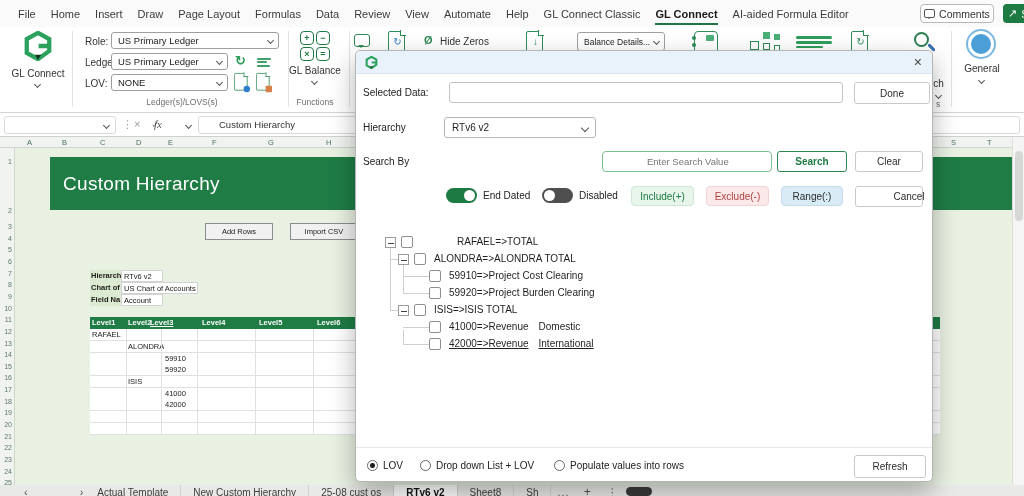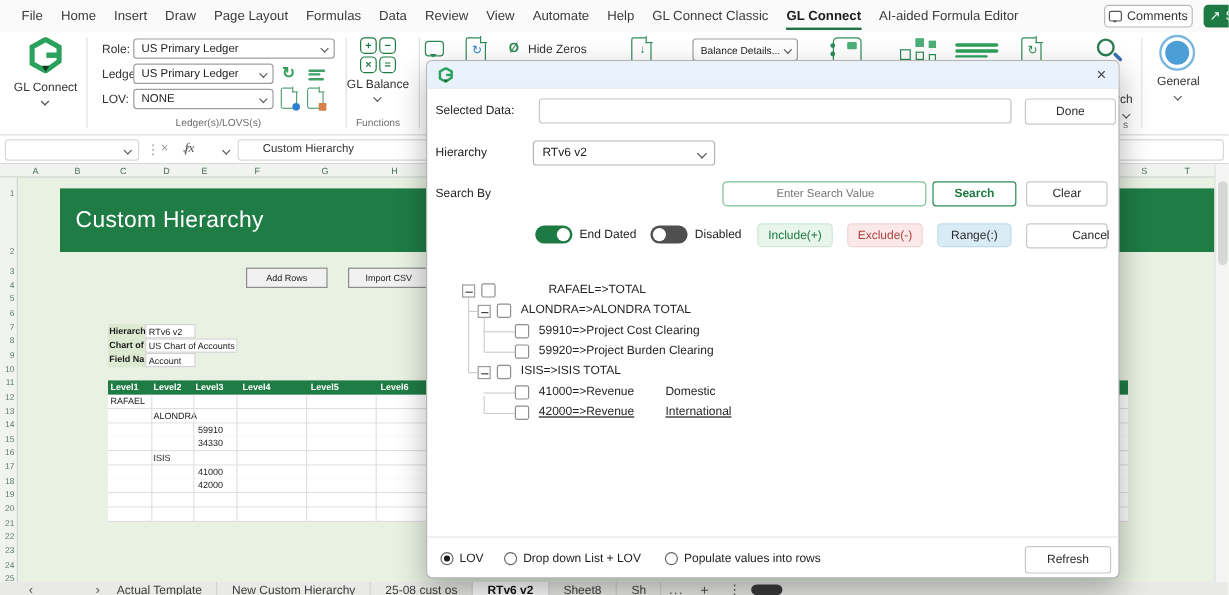--- a/index.html
+++ b/index.html
@@ -102,21 +102,21 @@
   .dselect .chev { position:absolute; right:7px; width:6px; height:6px; border-width:0 1.5px 1.5px 0; border-style:solid; border-color:#555; }
   .chip { position:absolute; height:20px; border-radius:4px; font-size:10px; display:flex; align-items:center; justify-content:center; }
   .toggle { position:absolute; width:31px; height:15px; border-radius:8px; }
   .toggle .knob { position:absolute; top:2px; width:11px; height:11px; border-radius:50%; background:#fff; }
   .toggle.on { background:#1d7a42; } .toggle.on .knob { right:2px; }
   .toggle.off { background:#4f4f4f; } .toggle.off .knob { left:2px; }
   .texp { position:absolute; width:11px; height:11px; border:1px solid #9b9b9b; background:#fff; }
   .texp i { position:absolute; left:2px; top:4.5px; width:5.5px; height:1.4px; background:#444; }
   .tcb { position:absolute; width:12px; height:12px; border:1.2px solid #8f8f8f; border-radius:2px; background:#fff; }
   .tlabel { position:absolute; font-size:10px; color:#1f1f1f; white-space:nowrap; }
-  .tqual { margin-left:26px; }
+  .tqual { margin-left:10px; }
   .conn { position:absolute; background:#cfcfcf; }
   .radio { position:absolute; width:11px; height:11px; border:1.2px solid #666; border-radius:50%; background:#fff; }
   .radio .dot { position:absolute; left:2.2px; top:2.2px; width:4.6px; height:4.6px; border-radius:50%; background:#1a1a1a; }
   #dlg-close { position:absolute; right:10px; top:3px; font-size:14px; color:#444; }
 
   
   #tabbar { position:absolute; left:0; top:485px; width:1024px; height:11px; background:#e9e9e7; overflow:hidden;
     display:flex; align-items:flex-start; font-size:10px; color:#3c3c3c; z-index:5; }
   .sheettab { padding:0 12px; line-height:16px; border-right:1px solid #d2d2d0; white-space:nowrap; }
   .sheettab.active { background:#fff; font-weight:bold; color:#111; }
@@ -313,21 +313,21 @@
     <div class="infolabel" style="top:133px;">Hierarch</div>
     <div class="infovalue" style="top:133px; width:42px;">RTv6 v2</div>
     <div class="infolabel" style="top:145px;">Chart of</div>
     <div class="infovalue" style="top:145px; width:77px;">US Chart of Accounts</div>
     <div class="infolabel" style="top:157px;">Field Na</div>
     <div class="infovalue" style="top:157px; width:42px;">Account</div>
 
     <div id="tblhead">
       <span class="tblheadlbl" style="left:2px;">Level1</span>
       <span class="tblheadlbl" style="left:38px;">Level2</span>
-      <span class="tblheadlbl" style="left:73px;">Level3</span>
+      <span class="tblheadlbl" style="left:60px;text-decoration:underline;">Level3</span>
       <span class="tblheadlbl" style="left:112px;">Level4</span>
       <span class="tblheadlbl" style="left:169px;">Level5</span>
       <span class="tblheadlbl" style="left:227px;">Level6</span>
     </div>
     <div class="tblrow" style="top:192px;">
       <span class="tcell" style="left:2px;">RAFAEL</span>
         <span class="tcell" style="left:38px;"></span>
         <span class="tcell" style="left:75px;"></span>
     </div>
     <div class="tblrow" style="top:204px;">
@@ -336,21 +336,21 @@
         <span class="tcell" style="left:75px;"></span>
     </div>
     <div class="tblrow" style="top:216px;">
       <span class="tcell" style="left:2px;"></span>
         <span class="tcell" style="left:38px;"></span>
         <span class="tcell" style="left:75px;">59910</span>
     </div>
     <div class="tblrow" style="top:227px;">
       <span class="tcell" style="left:2px;"></span>
         <span class="tcell" style="left:38px;"></span>
-        <span class="tcell" style="left:75px;">34330</span>
+        <span class="tcell" style="left:75px;">59920</span>
     </div>
     <div class="tblrow" style="top:239px;">
       <span class="tcell" style="left:2px;"></span>
         <span class="tcell" style="left:38px;">ISIS</span>
         <span class="tcell" style="left:75px;"></span>
     </div>
     <div class="tblrow" style="top:251px;">
       <span class="tcell" style="left:2px;"></span>
         <span class="tcell" style="left:38px;"></span>
         <span class="tcell" style="left:75px;">41000</span>

